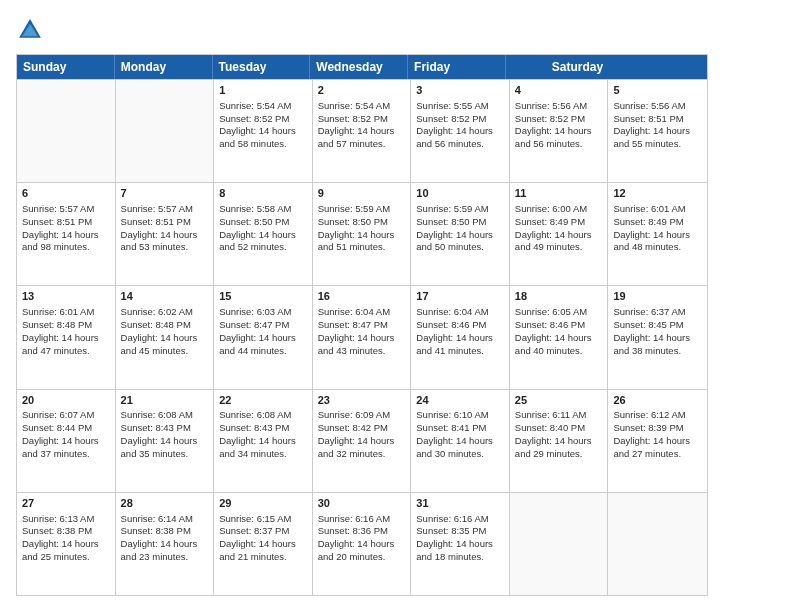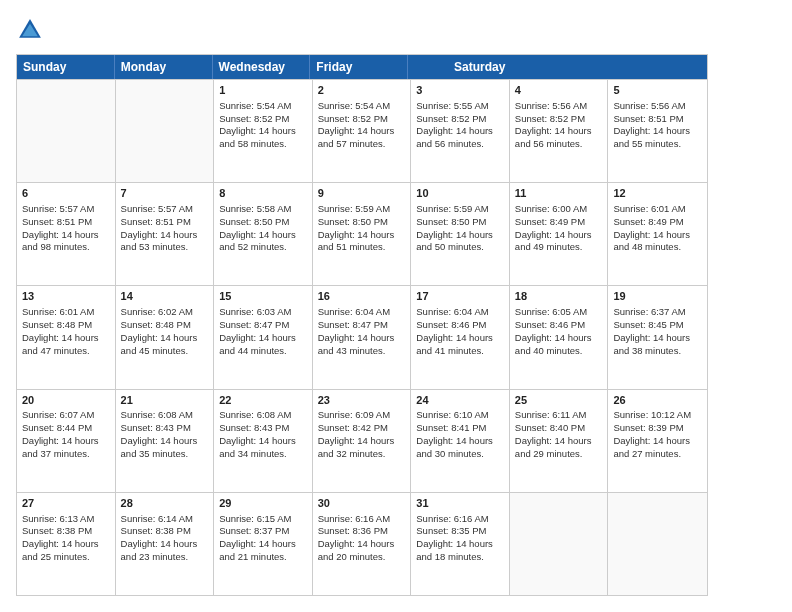--- a/index.html
+++ b/index.html
@@ -129,20 +129,21 @@
     <div class="title-block">
       <div class="main-title"></div>
       <div class="subtitle"></div>
     </div>
   </div>
 
   <div class="calendar">
     <div class="cal-header" id="cal-header">
         <div class="cal-header-cell">Sunday</div>
         <div class="cal-header-cell">Monday</div>
+        <div class="cal-header-cell">Tuesday</div>
         <div class="cal-header-cell">Wednesday</div>
         <div class="cal-header-cell">Friday</div>
         <div class="cal-header-cell">Saturday</div>
       </div>
     <div class="cal-body" id="cal-body">
         <div class="cal-row">
           <div class="cal-cell empty"></div>
           <div class="cal-cell empty"></div>
           <div class="cal-cell">
             <span class="day-num">1</span>
@@ -320,21 +321,21 @@
           </div>
           <div class="cal-cell">
             <span class="day-num">25</span>
             <div>Sunrise: 6:11 AM</div>
             <div>Sunset: 8:40 PM</div>
             <div>Daylight: 14 hours</div>
             <div>and 29 minutes.</div>
           </div>
           <div class="cal-cell">
             <span class="day-num">26</span>
-            <div>Sunrise: 10:12 AM</div>
+            <div>Sunrise: 6:12 AM</div>
             <div>Sunset: 8:39 PM</div>
             <div>Daylight: 14 hours</div>
             <div>and 27 minutes.</div>
           </div>
         </div>
         <div class="cal-row">
           <div class="cal-cell">
             <span class="day-num">27</span>
             <div>Sunrise: 6:13 AM</div>
             <div>Sunset: 8:38 PM</div>

